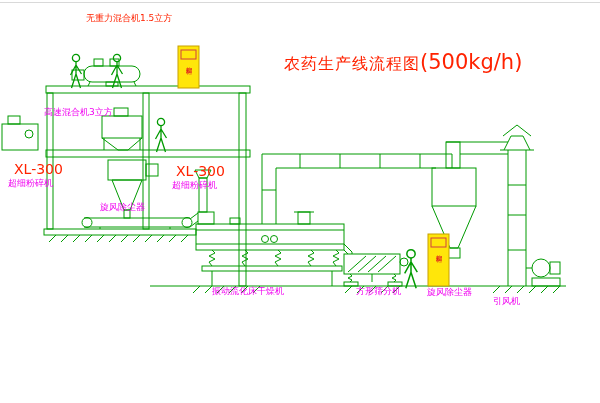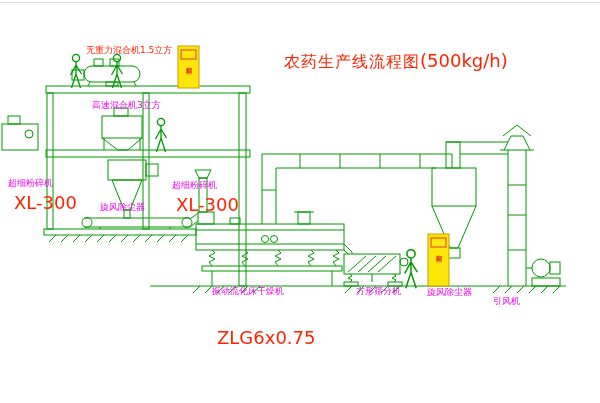--- a/index.html
+++ b/index.html
@@ -3,27 +3,27 @@
 <meta charset="utf-8">
 <style>
   html,body { margin:0; padding:0; background:#ffffff; }
   .stage {
     position:relative; width:600px; height:403px; background:#ffffff;
     overflow:hidden; font-family:"DejaVu Sans", sans-serif;
   }
   .stage svg { position:absolute; left:0; top:0; }
   .topline { position:absolute; left:0; top:2px; width:600px; height:1px; background:#d9d9d9; }
   .lbl { position:absolute; white-space:nowrap; line-height:1.05; }
-  .red  { color:#ff2200;margin-top:32px; }
+  .red  { color:#ff2200; }
   .mag  { color:#f000f0; }
   .s9  { font-size:9px; }
-  .s14 { font-size:18px; }
+  .s14 { font-size:14px; }
   .title-row { position:absolute; left:284px; top:50px; color:#ff2200; white-space:nowrap; }
   .title-main { font-size:16px; letter-spacing:1px; }
-  .title-cap  { font-size:18px; }
+  .title-cap  { font-size:21px; }
   .vtext {
     position:absolute; writing-mode:vertical-rl; text-orientation:upright;
     font-size:6px; color:#e02020; letter-spacing:1px;
   }
 </style>
 </head>
 <body>
 
 <div class="stage">
   <div class="topline"></div>
@@ -167,32 +167,31 @@
       <rect x="428" y="234" width="21" height="52" fill="#ffe60a" stroke="#c79f00"></rect>
       <rect x="431" y="238" width="15" height="9" fill="none" stroke="#d04040"></rect>
     </g>
   </svg>
 
   <div class="title-row">
     <span class="title-main">农药生产线流程图</span><span class="title-cap">(500kg/h)</span>
   </div>
 
   <div class="lbl red s9" style="left:86px; top:14px;">无重力混合机1.5立方</div>
-  <div class="lbl mag s9" style="left:44px; top:101px;margin-left:48px;">高速混合机3立方</div>
+  <div class="lbl mag s9" style="left:44px; top:108px;">高速混合机3立方</div>
 
   <div class="lbl red s14" style="left:14px; top:162px;">XL-300</div>
   <div class="lbl mag s9" style="left:8px;  top:179px;">超细粉碎机</div>
 
   <div class="lbl red s14" style="left:176px; top:164px;">XL-300</div>
   <div class="lbl mag s9" style="left:172px; top:181px;">超细粉碎机</div>
 
   <div class="lbl mag s9" style="left:100px; top:203px;">旋风除尘器</div>
 
   <div class="lbl mag s9" style="left:212px; top:287px;">振动流化床干燥机</div>
-  <div class="lbl red s14" style="left:217px; top:297px;">ZLG6x0.75</div>
 
   <div class="lbl mag s9" style="left:356px; top:287px;">方形筛分机</div>
 
   <div class="lbl mag s9" style="left:427px; top:288px;text-align:right;">旋风除尘器</div>
   <div class="lbl mag s9" style="left:493px; top:297px;">引风机</div>
 
   <div class="vtext" style="left:184px; top:62px;">控制柜</div>
   <div class="vtext" style="left:434px; top:250px;">控制柜</div>
 </div>
 

